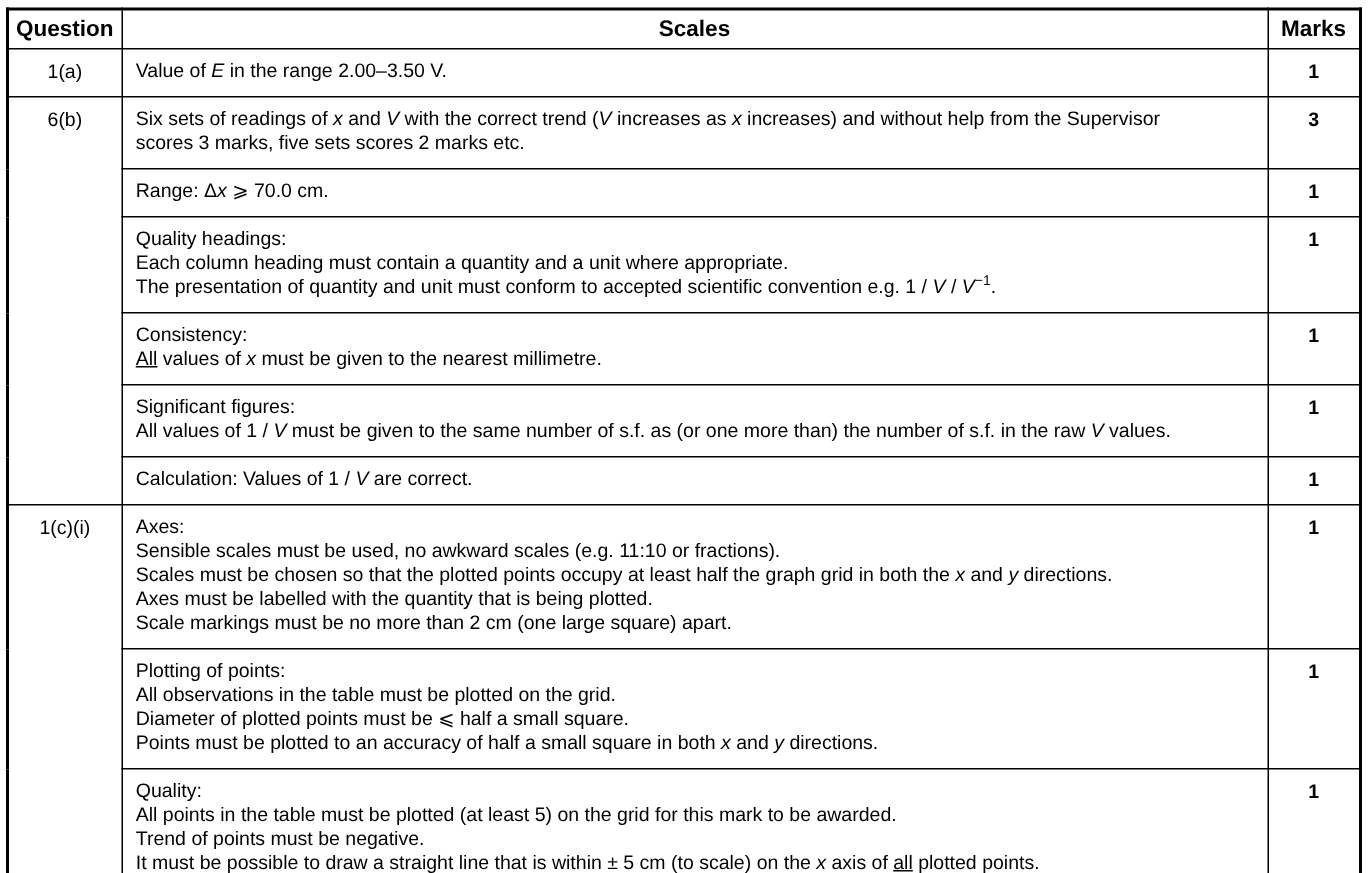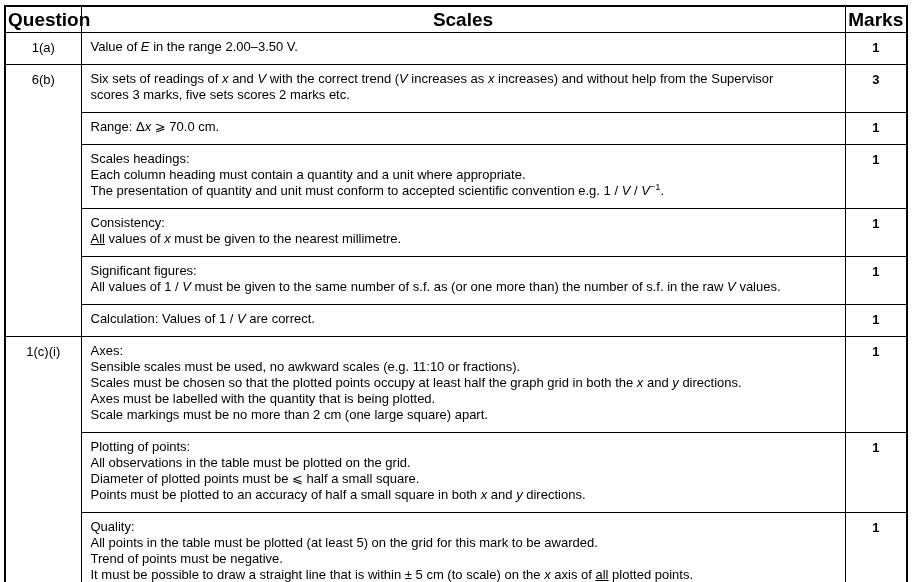--- a/index.html
+++ b/index.html
@@ -26,21 +26,21 @@
     color: #000000;
   }
   table.ms th, table.ms td {
     border: 1px solid #000000;
     box-sizing: border-box;
   }
   th.hcell {
     font-weight: bold;
     text-align: center;
     padding: 5px 2px;
-    font-size: 19px;
+    font-size: 15px;
     line-height: 15px;
   }
   td.qcell {
     text-align: center;
     vertical-align: top;
     padding: 7px 2px 6px 2px;
     line-height: 16px;
     margin-top: 12px;
   }
   td.acell {
@@ -99,21 +99,21 @@
           <td class="mcell">3</td>
         </tr>
         <tr>
           <td class="acell">
             <div class="line"><span>Range: Δ</span><span style="font-style: italic;">x</span><span> ⩾ 70.0 cm.</span></div>
           </td>
           <td class="mcell">1</td>
         </tr>
         <tr>
           <td class="acell">
-            <div class="line"><span>Scales headings:</span></div>
+            <div class="line"><span>Quality headings:</span></div>
             <div class="line"><span>Each column heading must contain a quantity and a unit where appropriate.</span></div>
             <div class="line"><span>The presentation of quantity and unit must conform to accepted scientific convention e.g. 1 / </span><span style="font-style: italic;">V</span><span> / </span><span style="font-style: italic;">V</span><sup>−1</sup><span>.</span></div>
           </td>
           <td class="mcell">1</td>
         </tr>
         <tr>
           <td class="acell">
             <div class="line"><span>Consistency:</span></div>
             <div class="line"><span style="text-decoration: underline;">All</span><span> values of </span><span style="font-style: italic;">x</span><span> must be given to the nearest millimetre.</span></div>
           </td>

